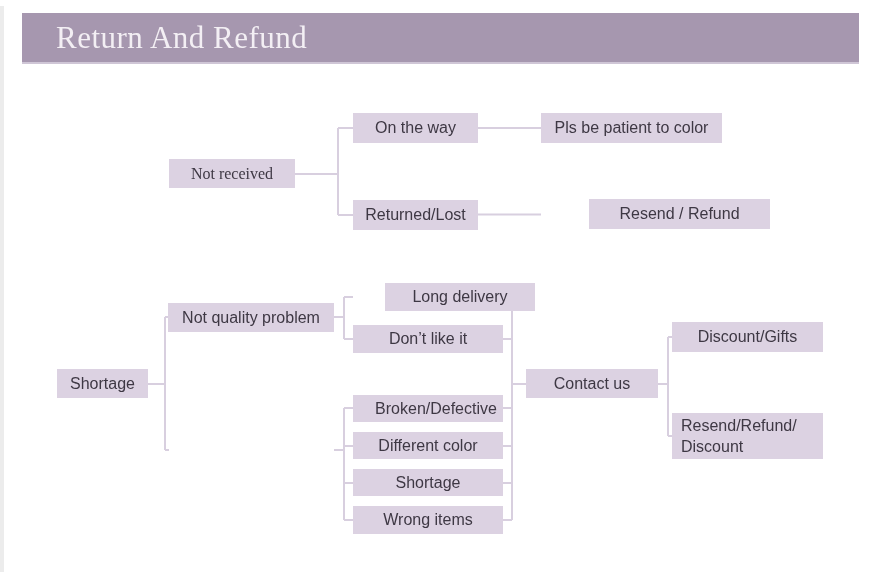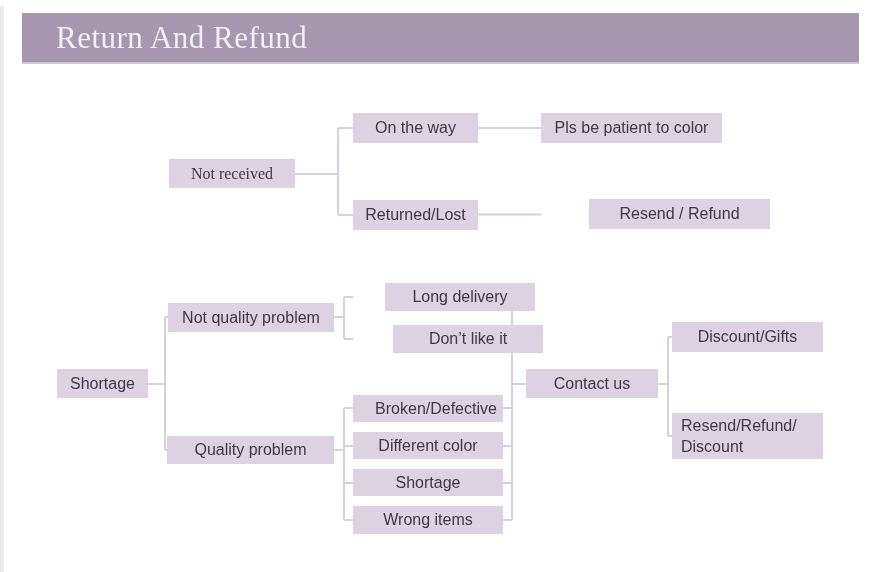--- a/index.html
+++ b/index.html
@@ -43,21 +43,21 @@
   
   .n-not-received{left:169px;top:159px;width:126px;height:29px;font-family:Liberation Serif, serif;}
   .n-on-the-way{left:353px;top:113px;width:125px;height:30px;}
   .n-pls-wait{left:541px;top:113px;width:181px;height:30px;}
   .n-returned-lost{left:353px;top:200px;width:125px;height:30px;}
   .n-resend-refund{left:541px;top:199px;width:181px;height:30px;margin-left:48px;}
   .n-received{left:57px;top:369px;width:91px;height:29px;}
   .n-not-quality{left:168px;top:303px;width:166px;height:29px;}
   .n-quality{left:167px;top:436px;width:167px;height:28px;}
   .n-long-delivery{left:353px;top:283px;width:150px;height:28px;margin-left:32px;}
-  .n-dont-like{left:353px;top:325px;width:150px;height:28px;margin-left:40px;}
+  .n-dont-like{left:353px;top:325px;width:150px;height:28px;}
   .n-broken{left:353px;top:395px;width:150px;height:27px;padding-left:16px;}
   .n-diff-color{left:353px;top:432px;width:150px;height:27px;}
   .n-shortage{left:353px;top:469px;width:150px;height:27px;}
   .n-wrong-items{left:353px;top:506px;width:150px;height:28px;}
   .n-contact-us{left:526px;top:369px;width:132px;height:29px;}
   .n-discount-gifts{left:672px;top:322px;width:151px;height:30px;}
   .n-resend-refund-discount{left:672px;top:413px;width:151px;height:46px;}
 </style>
 </head>
 <body>
@@ -112,21 +112,20 @@
   </svg>
 
   <div class="box n-not-received">Not received</div>
   <div class="box n-on-the-way">On the way</div>
   <div class="box n-pls-wait">Pls be patient to color</div>
   <div class="box n-returned-lost">Returned/Lost</div>
   <div class="box n-resend-refund">Resend / Refund</div>
 
   <div class="box n-received">Shortage</div>
   <div class="box n-not-quality">Not quality problem</div>
-  <div class="box n-quality">Quality problem</div>
 
   <div class="box n-long-delivery">Long delivery</div>
   <div class="box n-dont-like">Don’t like it</div>
   <div class="box n-broken">Broken/Defective</div>
   <div class="box n-diff-color">Different color</div>
   <div class="box n-shortage">Shortage</div>
   <div class="box n-wrong-items">Wrong items</div>
 
   <div class="box n-contact-us">Contact us</div>
   <div class="box n-discount-gifts">Discount/Gifts</div>

